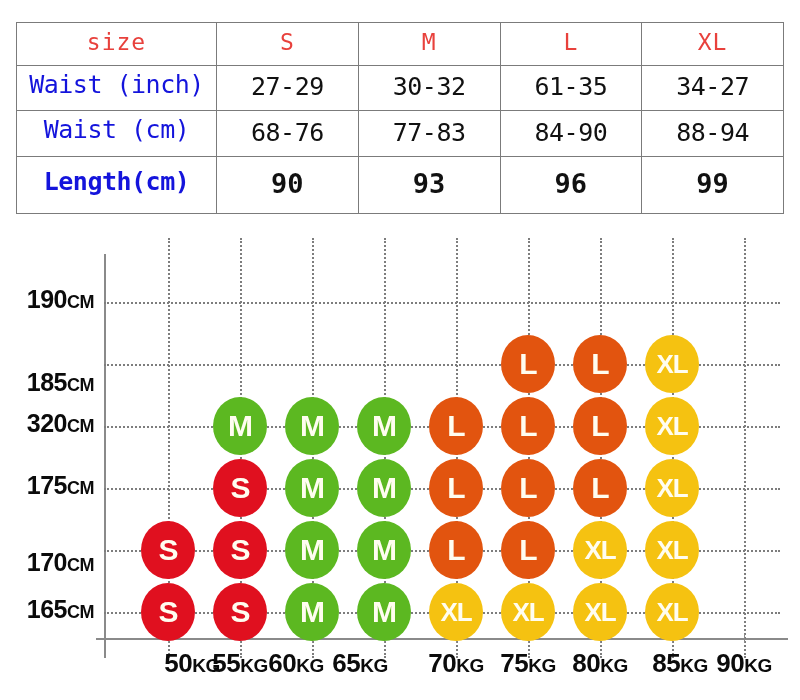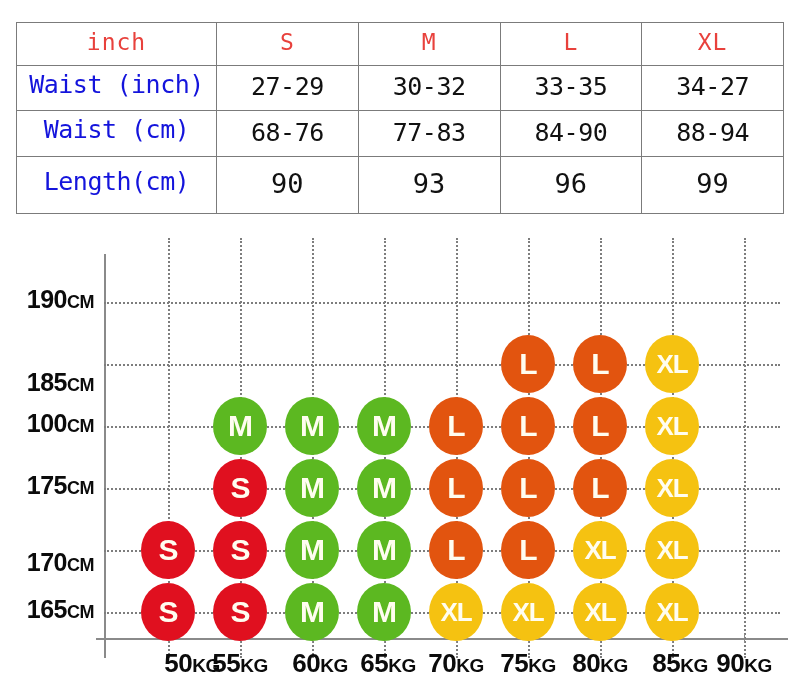--- a/index.html
+++ b/index.html
@@ -52,21 +52,21 @@
   }
   td.cell-len {
     color: #111;
     font-size: 27px;
     font-family: "Liberation Sans", sans-serif;
     padding-bottom: 3px;
   }
   tr.r-head td { height: 42px; }
   tr.r-inch td { height: 45px; }
   tr.r-cm   td { height: 45px; text-align: center; }
-  tr.r-len  td { height: 56px; }
+  tr.r-len  td { height: 56px; font-weight: bold; }
 
   
   #chart {
     position: absolute;
     left: 0; top: 238px;
     width: 800px; height: 462px;
   }
   
   #plot {
     position: absolute;
@@ -150,31 +150,31 @@
 </style>
 </head>
 <body>
 
 <div id="page">
 
   <div id="size-table-wrap">
     <table class="size-table">
       <tbody>
         <tr class="r-head">
-          <td class="hdr-label size-hdr">inch</td>
+          <td class="hdr-label size-hdr">size</td>
           <td class="size-hdr">S</td>
           <td class="size-hdr">M</td>
           <td class="size-hdr">L</td>
           <td class="size-hdr">XL</td>
         </tr>
         <tr class="r-inch">
           <td class="hdr-label row-label">Waist (inch)</td>
           <td class="cell-val">27-29</td>
           <td class="cell-val">30-32</td>
-          <td class="cell-val">33-35</td>
+          <td class="cell-val">61-35</td>
           <td class="cell-val">34-27</td>
         </tr>
         <tr class="r-cm">
           <td class="hdr-label row-label">Waist (cm)</td>
           <td class="cell-val">68-76</td>
           <td class="cell-val">77-83</td>
           <td class="cell-val">84-90</td>
           <td class="cell-val">88-94</td>
         </tr>
         <tr class="r-len">
@@ -236,32 +236,32 @@
         <div class="bubble b-S sz-S" style="left: 136px; top: 356px; background: rgb(224, 16, 31);">S</div>
         <div class="bubble b-M sz-M" style="left: 208px; top: 356px; background: rgb(92, 184, 33);">M</div>
         <div class="bubble b-M sz-M" style="left: 280px; top: 356px; background: rgb(92, 184, 33);">M</div>
         <div class="bubble b-XL sz-XL" style="left: 352px; top: 356px; background: rgb(245, 194, 17);">XL</div>
         <div class="bubble b-XL sz-XL" style="left: 424px; top: 356px; background: rgb(245, 194, 17);">XL</div>
         <div class="bubble b-XL sz-XL" style="left: 496px; top: 356px; background: rgb(245, 194, 17);">XL</div>
         <div class="bubble b-XL sz-XL" style="left: 568px; top: 356px; background: rgb(245, 194, 17);">XL</div>
       </div>
   <div class="ylabel" style="top: 47px;"><span>190</span><span class="unit">CM</span></div>
       <div class="ylabel" style="top: 109px; margin-top: 21px;"><span>185</span><span class="unit">CM</span></div>
-      <div class="ylabel" style="top: 171px;"><span>100</span><span class="unit">CM</span></div>
+      <div class="ylabel" style="top: 171px;"><span>320</span><span class="unit">CM</span></div>
       <div class="ylabel" style="top: 233px;"><span>175</span><span class="unit">CM</span></div>
       <div class="ylabel" style="top: 310px;"><span>170</span><span class="unit">CM</span></div>
       <div class="ylabel" style="top: 357px;"><span>165</span><span class="unit">CM</span></div>
       <div class="xtick" style="left: 168px;"></div>
       <div class="xlabel" style="left: 168px; margin-left: 24px;"><span>50</span><span class="unit">KG</span></div>
       <div class="xtick" style="left: 240px;"></div>
       <div class="xlabel" style="left: 240px;"><span>55</span><span class="unit">KG</span></div>
       <div class="xtick" style="left: 312px;"></div>
-      <div class="xlabel" style="left: 320px;"><span>60</span><span class="unit">KG</span></div>
+      <div class="xlabel" style="left: 296px;"><span>60</span><span class="unit">KG</span></div>
       <div class="xtick" style="left: 384px;"></div>
-      <div class="xlabel" style="left: 388px;"><span>65</span><span class="unit">KG</span></div>
+      <div class="xlabel" style="left: 360px;"><span>65</span><span class="unit">KG</span></div>
       <div class="xtick" style="left: 456px;"></div>
       <div class="xlabel" style="left: 456px;"><span>70</span><span class="unit">KG</span></div>
       <div class="xtick" style="left: 528px;"></div>
       <div class="xlabel" style="left: 528px;"><span>75</span><span class="unit">KG</span></div>
       <div class="xtick" style="left: 600px;"></div>
       <div class="xlabel" style="left: 600px;"><span>80</span><span class="unit">KG</span></div>
       <div class="xtick" style="left: 672px;"></div>
       <div class="xlabel" style="left: 680px;"><span>85</span><span class="unit">KG</span></div>
       <div class="xtick" style="left: 744px;"></div>
       <div class="xlabel" style="left: 744px;"><span>90</span><span class="unit">KG</span></div>

